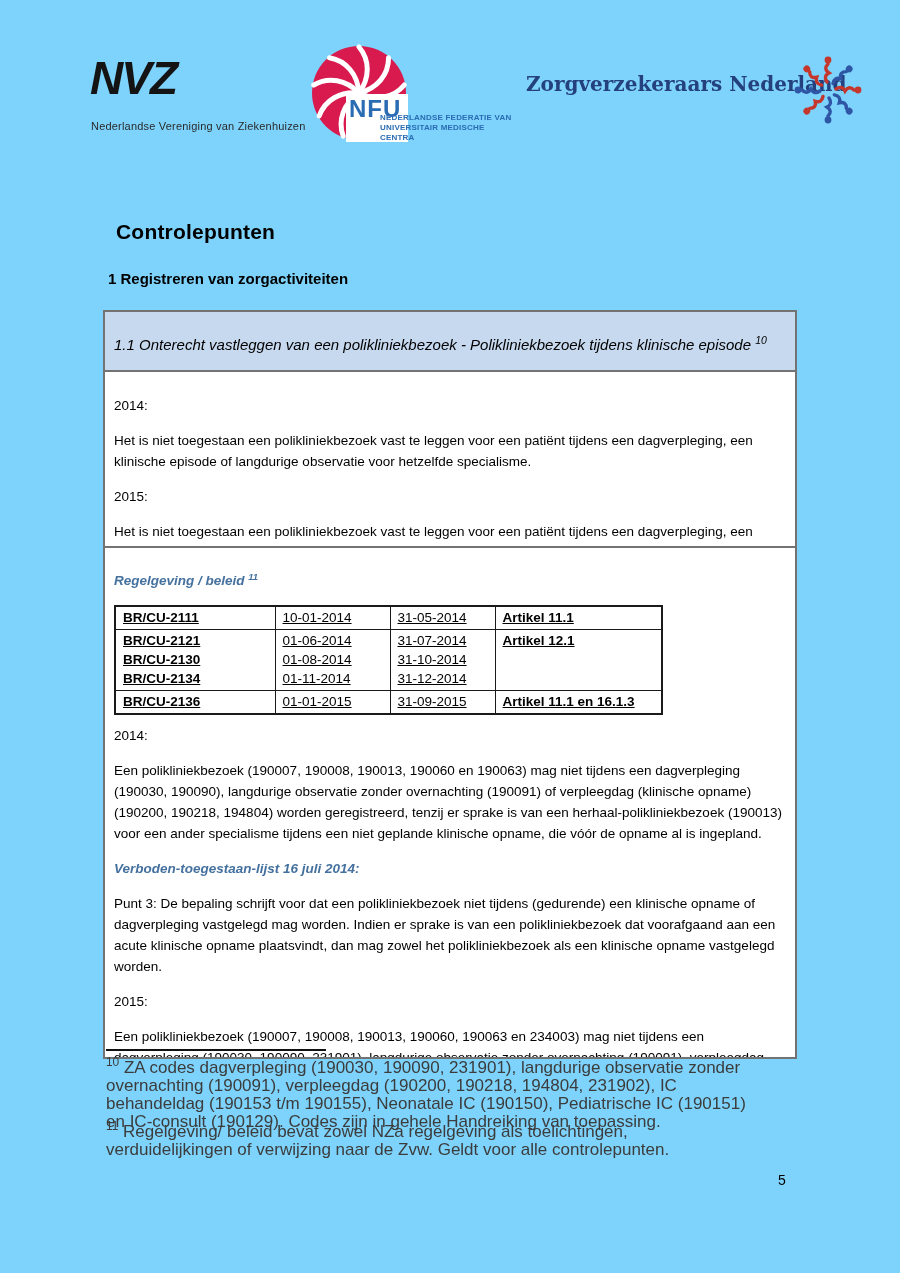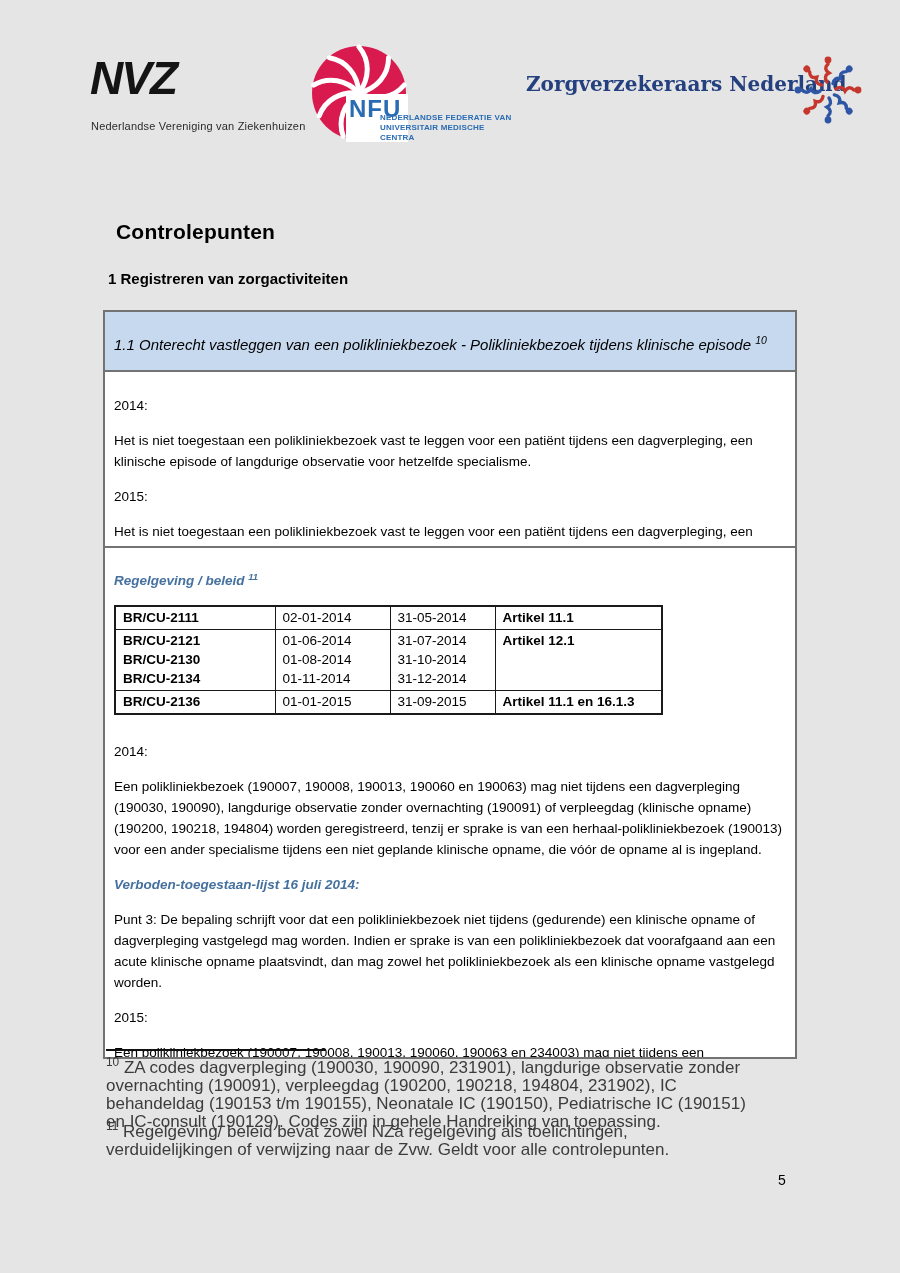--- a/index.html
+++ b/index.html
@@ -2,21 +2,21 @@
 <html><head>
 <meta charset="utf-8">
 <style>
   * { margin: 0; padding: 0; box-sizing: border-box; }
   html, body { background: #ffffff; }
   body { font-family: "Liberation Sans", sans-serif; color: #000; }
   .page {
     position: relative;
     width: 900px;
     height: 1273px;
-    background: #e5e5e5;
+    background: #7dd3fc;
     overflow: hidden;
   }
 
   
   .nvz-block { position: absolute; left: 90px; top: 52px; width: 230px; }
   .nvz-caption { position: absolute; left: 1px; top: 68px; font-size: 11px; color: #2a2a2a; letter-spacing: 0.2px; white-space: nowrap; }
 
   .nfu-block { position: absolute; left: 310px; top: 44px; width: 205px; height: 100px; }
   .nfu-caption { position: absolute; left: 70px; top: 69px; width: 140px;
     font-size: 8px; font-weight: bold; color: #2a6cb3; line-height: 10px; letter-spacing: 0.2px; }
@@ -38,22 +38,22 @@
   .cell.body1 { height: 178px; }
   .cell.body2 { height: 513px; }
   .cell p { font-size: 13.5px; line-height: 21px; margin: 0 0 14px 0; }
   .cell p.label { margin: 7px 0 14px 0; }
   .cell p.first { margin-top: 1px; }
   .blue-head { color: #45719f; font-weight: bold; font-style: italic; font-size: 15px; margin: 2px 0 10px 0; }
   .blue-subhead { color: #45719f; font-weight: bold; font-style: italic; font-size: 13.5px; line-height: 20px; margin: 0; }
   sup { font-size: 70%; vertical-align: super; line-height: 0; }
 
   
-  table.reg { border-collapse: collapse; table-layout: fixed; width: 547px; margin: 12px 0 26px 0;
-    border: 2px solid #1a1a1a; }
+  table.reg { border-collapse: collapse; table-layout: fixed; width: 547px; margin: 12px 0 10px 0;
+    border: 2px solid #1a1a1a; text-decoration: underline; }
   table.reg td { border: 1px solid #1a1a1a; vertical-align: top; padding: 1px 7px 2px 7px;
     font-size: 13.5px; line-height: 19px; }
   table.reg td.b { font-weight: bold; }
   table.reg td div { line-height: 19px; }
 
   
   .footnote-rule { position: absolute; left: 106px; top: 1049px; width: 220px; border-top: 2px solid #111; }
   .footnote { position: absolute; left: 106px; width: 650px; font-size: 17px; line-height: 18px; color: #3c3c3c; }
   .fn10 { top: 1059px; }
   .fn11 { top: 1123px; }
@@ -164,21 +164,21 @@
             <col style="width:115px">
             <col style="width:105px">
             <col style="width:167px">
           </colgroup>
         <tbody>
             <tr>
           <td class="b">
                 <div>BR/CU-2111</div>
               </td>
           <td>
-                <div>02-01-2014</div>
+                <div>10-01-2014</div>
               </td>
           <td>
                 <div>31-05-2014</div>
               </td>
           <td class="b">
                 <div>Artikel 11.1</div>
               </td>
         </tr>
         <tr>
           <td class="b">

